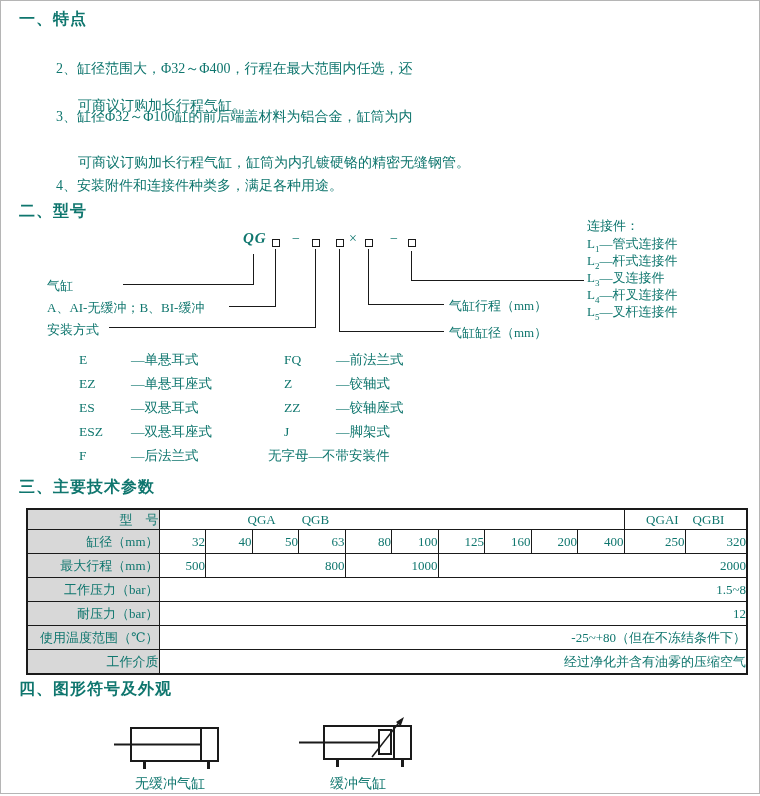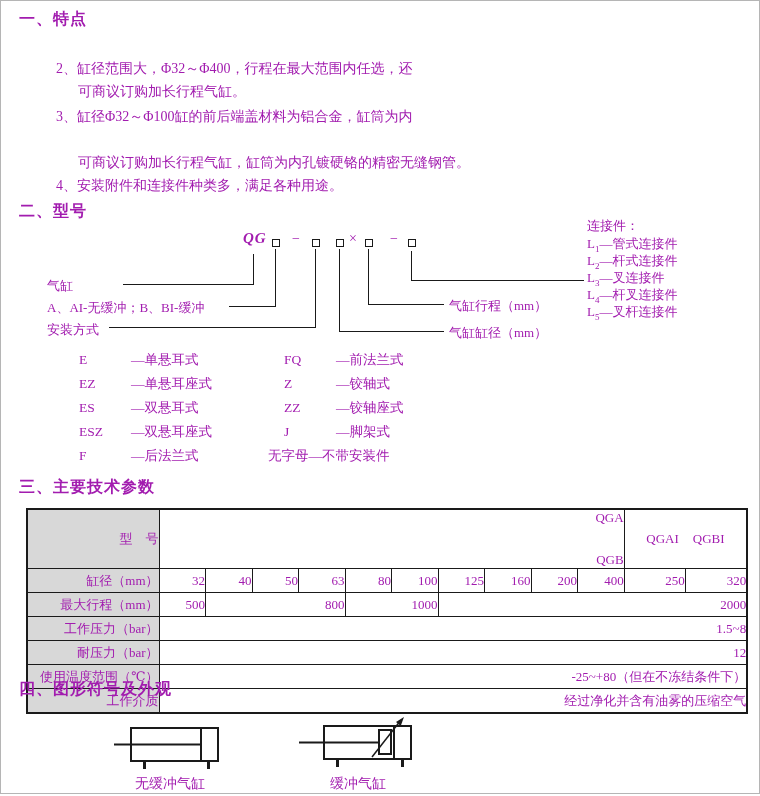--- a/index.html
+++ b/index.html
@@ -1,49 +1,49 @@
 <!DOCTYPE html>
 <html><head>
 <meta charset="utf-8">
 <style>
   html,body{margin:0;padding:0;background:#fff;}
   .page{position:relative;width:758px;height:792px;background:#ffffff;
         border:1px solid #b5b5b5;overflow:hidden;
-        font-family:"Liberation Serif","DejaVu Serif",serif;color:#a21caf;}
+        font-family:"Liberation Serif","DejaVu Serif",serif;color:#0f766e;}
   .sec{position:absolute;left:18px;margin:0;font-family:"DejaVu Sans","Liberation Sans",sans-serif;
        font-weight:bold;font-size:16px;letter-spacing:1px;}
   .bl{position:absolute;font-size:14px;white-space:nowrap;}
   .lbl{position:absolute;font-size:13px;white-space:nowrap;}
   .vl{position:absolute;width:1px;background:#1a1a1a;}
   .hl{position:absolute;height:1px;background:#1a1a1a;}
   .mbox{position:absolute;width:6px;height:6px;border:1px solid #1a1a1a;background:#fff;}
   .qg{position:absolute;font-size:15px;font-weight:600;letter-spacing:1px;}
   .msym{position:absolute;font-size:14px;}
   .mrow{position:absolute;font-size:13.5px;white-space:nowrap;}
   .mcode{display:inline-block;width:52px;}
   sub{font-size:9px;}
   table.params{position:absolute;left:25px;top:507px;width:720px;border-collapse:collapse;
        table-layout:fixed;border:2px solid #1a1a1a;}
   table.params td{border:1px solid #1a1a1a;text-align:right;font-size:13px;padding:0;height:23px;
        white-space:nowrap;overflow:hidden;}
   table.params tr.hdr td{height:19px;}
   td.lab{background:#d8d8d8;}
-  .models-main{display:flex;gap:26px;margin-left:88px;flex-direction:column;}
+  .models-main{display:flex;gap:26px;margin-left:88px;}
   .models-side{display:flex;gap:14px;justify-content:center;}
   .cap{position:absolute;font-size:14px;white-space:nowrap;}
   .sym{position:absolute;}
 </style>
 </head>
 <body>
 
 <div class="page">
 
   <h2 class="sec" style="top:8px;">一、特点</h2>
   <div class="bl" style="left:55px;top:59px;">2、缸径范围大，Φ32～Φ400，行程在最大范围内任选，还</div>
-  <div class="bl" style="left:77px;top:82px;">可商议订购加长行程气缸。</div>
+  <div class="bl" style="left:77px;top:96px;">可商议订购加长行程气缸。</div>
   <div class="bl" style="left:55px;top:107px;">3、缸径Φ32～Φ100缸的前后端盖材料为铝合金，缸筒为内</div>
   <div class="bl" style="left:77px;top:153px;">可商议订购加长行程气缸，缸筒为内孔镀硬铬的精密无缝钢管。</div>
   <div class="bl" style="left:55px;top:176px;">4、安装附件和连接件种类多，满足各种用途。</div>
 
   <h2 class="sec" style="top:200px;">二、型号</h2>
 
   <span class="qg" style="left:242px;top:229px;font-style:italic;">QG</span>
   <span class="mbox" style="left:271px;top:238px;"></span>
   <span class="msym" style="left:291px;top:230px;">−</span>
   <span class="mbox" style="left:311px;top:238px;"></span>

